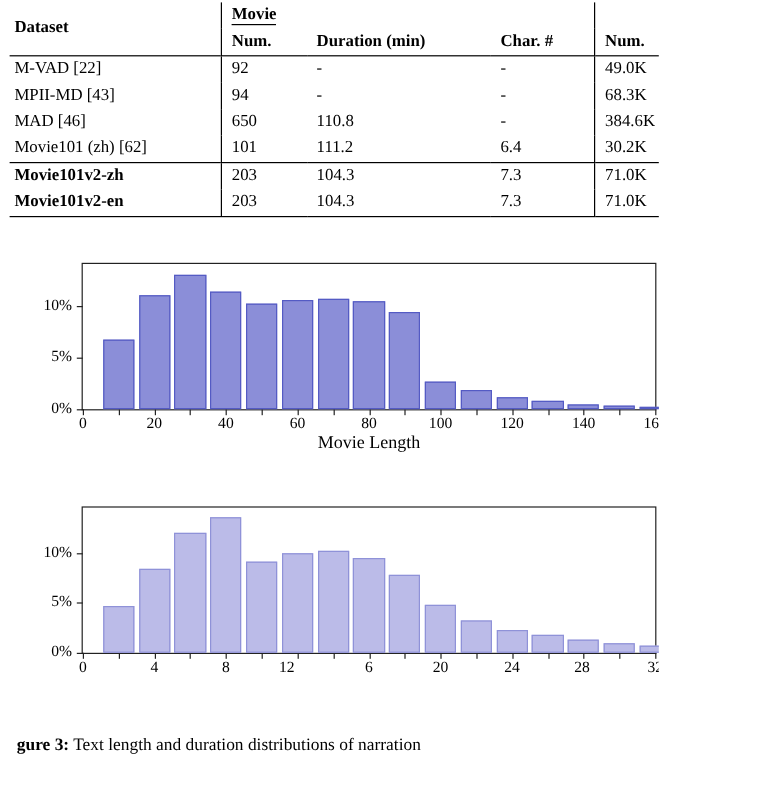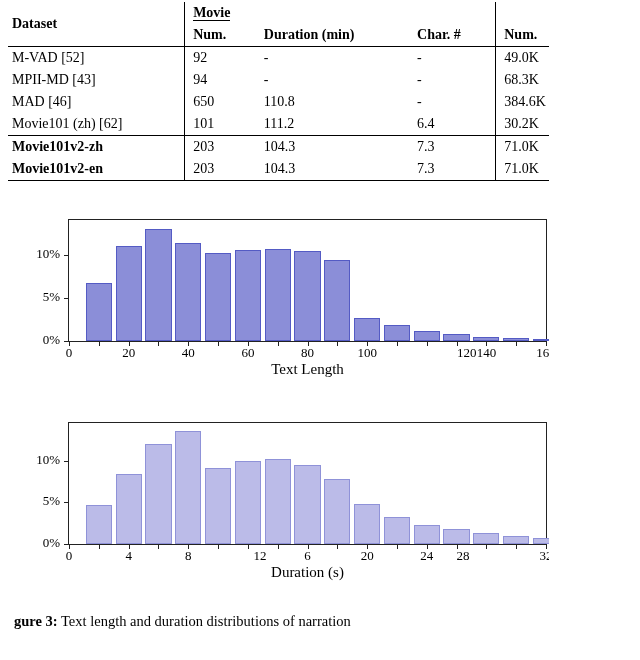--- a/index.html
+++ b/index.html
@@ -48,21 +48,21 @@
   </tr>
   <tr>
     <th class="vline">Num.</th>
     <th>Duration (min)</th>
     <th>Char. #</th>
     <th class="vline">Num.</th>
     <th>Du</th>
   </tr>
 
   <tr class="midrule">
-    <td class="left">M-VAD [52]</td>
+    <td class="left">M-VAD [22]</td>
     <td class="vline">92</td>
     <td>-</td>
     <td>-</td>
     <td class="vline">49.0K</td>
           <td></td>
   </tr>
   <tr>
     <td class="left">MPII-MD [43]</td>
     <td class="vline">94</td>
     <td>-</td>
@@ -135,34 +135,34 @@
           <div class="xl" style="left: 238.5px;">80</div>
           <div class="bar" style="left: 225.382px; width: 26.235px; height: 89.8857px;"></div>
           <div class="xtick" style="left: 268.312px;"></div>
           <div class="bar" style="left: 255.195px; width: 26.235px; height: 81.2429px;"></div>
           <div class="xtick" style="left: 298.125px;"></div>
           <div class="xl" style="left: 298.125px;">100</div>
           <div class="bar" style="left: 285.007px; width: 26.235px; height: 23.3357px;"></div>
           <div class="xtick" style="left: 327.938px;"></div>
           <div class="bar" style="left: 314.82px; width: 26.235px; height: 15.5571px;"></div>
           <div class="xtick" style="left: 357.75px;"></div>
-          <div class="xl" style="left: 357.75px; margin-left: 40px;">120</div>
+          <div class="xl" style="left: 357.75px;">120</div>
           <div class="bar" style="left: 344.632px; width: 26.235px; height: 10.3714px;"></div>
           <div class="xtick" style="left: 387.562px;"></div>
           <div class="bar" style="left: 374.445px; width: 26.235px; height: 6.91429px;"></div>
           <div class="xtick" style="left: 417.375px;"></div>
           <div class="xl" style="left: 417.375px;">140</div>
           <div class="bar" style="left: 404.257px; width: 26.235px; height: 4.32143px;"></div>
           <div class="xtick" style="left: 447.188px;"></div>
           <div class="bar" style="left: 434.07px; width: 26.235px; height: 2.59286px;"></div>
           <div class="xtick" style="left: 477px;"></div>
           <div class="xl" style="left: 477px;">160</div>
           <div class="bar" style="left: 463.882px; width: 26.235px; height: 0.864286px;"></div>
         </div>
-    <div class="xlab">Text Length</div>
+    <div class="xlab">Movie Length</div>
   <div class="yt" style="top: 127px;">0%</div>
         <div class="yt" style="top: 83.7857px;">5%</div>
         <div class="yt" style="top: 40.5714px;">10%</div>
       </div>
   <div class="chart" id="chart1">
     <div class="plot">
           <div class="ytick" style="top: 121px;"></div>
           <div class="ytick" style="top: 79.2759px;"></div>
           <div class="ytick" style="top: 37.5517px;"></div>
           <div class="xtick" style="left: 0px;"></div>
@@ -173,49 +173,48 @@
           <div class="xl" style="left: 59.625px;">4</div>
           <div class="bar light" style="left: 46.5075px; width: 26.235px; height: 70.0966px;"></div>
           <div class="xtick" style="left: 89.4375px;"></div>
           <div class="bar light" style="left: 76.32px; width: 26.235px; height: 100.138px;"></div>
           <div class="xtick" style="left: 119.25px;"></div>
           <div class="xl" style="left: 119.25px;">8</div>
           <div class="bar light" style="left: 106.132px; width: 26.235px; height: 112.655px;"></div>
           <div class="xtick" style="left: 149.062px;"></div>
           <div class="bar light" style="left: 135.945px; width: 26.235px; height: 75.9379px;"></div>
           <div class="xtick" style="left: 178.875px;"></div>
-          <div class="xl" style="left: 191px;">12</div>
+          <div class="xl" style="left: 170px;">12</div>
           <div class="bar light" style="left: 165.757px; width: 26.235px; height: 83.4483px;"></div>
           <div class="xtick" style="left: 208.688px;"></div>
           <div class="bar light" style="left: 195.57px; width: 26.235px; height: 85.1172px;"></div>
           <div class="xtick" style="left: 238.5px;"></div>
           <div class="xl" style="left: 238.5px;">6</div>
           <div class="bar light" style="left: 225.382px; width: 26.235px; height: 79.2759px;"></div>
           <div class="xtick" style="left: 268.312px;"></div>
           <div class="bar light" style="left: 255.195px; width: 26.235px; height: 65.0897px;"></div>
           <div class="xtick" style="left: 298.125px;"></div>
           <div class="xl" style="left: 298.125px;">20</div>
           <div class="bar light" style="left: 285.007px; width: 26.235px; height: 40.0552px;"></div>
           <div class="xtick" style="left: 327.938px;"></div>
           <div class="bar light" style="left: 314.82px; width: 26.235px; height: 26.7034px;"></div>
           <div class="xtick" style="left: 357.75px;"></div>
           <div class="xl" style="left: 357.75px;">24</div>
           <div class="bar light" style="left: 344.632px; width: 26.235px; height: 19.1931px;"></div>
           <div class="xtick" style="left: 387.562px;"></div>
           <div class="bar light" style="left: 374.445px; width: 26.235px; height: 15.0207px;"></div>
           <div class="xtick" style="left: 417.375px;"></div>
-          <div class="xl" style="left: 394px;">28</div>
+          <div class="xl" style="left: 416px;">28</div>
           <div class="bar light" style="left: 404.257px; width: 26.235px; height: 10.8483px;"></div>
           <div class="xtick" style="left: 447.188px;"></div>
           <div class="bar light" style="left: 434.07px; width: 26.235px; height: 8.34483px;"></div>
           <div class="xtick" style="left: 477px;"></div>
           <div class="xl" style="left: 477px;">32</div>
           <div class="bar light" style="left: 463.882px; width: 26.235px; height: 5.84138px;"></div>
         </div>
-    <div class="xlab">Duration (s)</div>
   <div class="yt" style="top: 127px;">0%</div>
         <div class="yt" style="top: 85.2759px;">5%</div>
         <div class="yt" style="top: 43.5517px;">10%</div>
       </div>
 </div>
 
 <div class="caption">
   <b>gure 3:</b><span> Text length and duration distributions of narration</span>
 </div>
 

